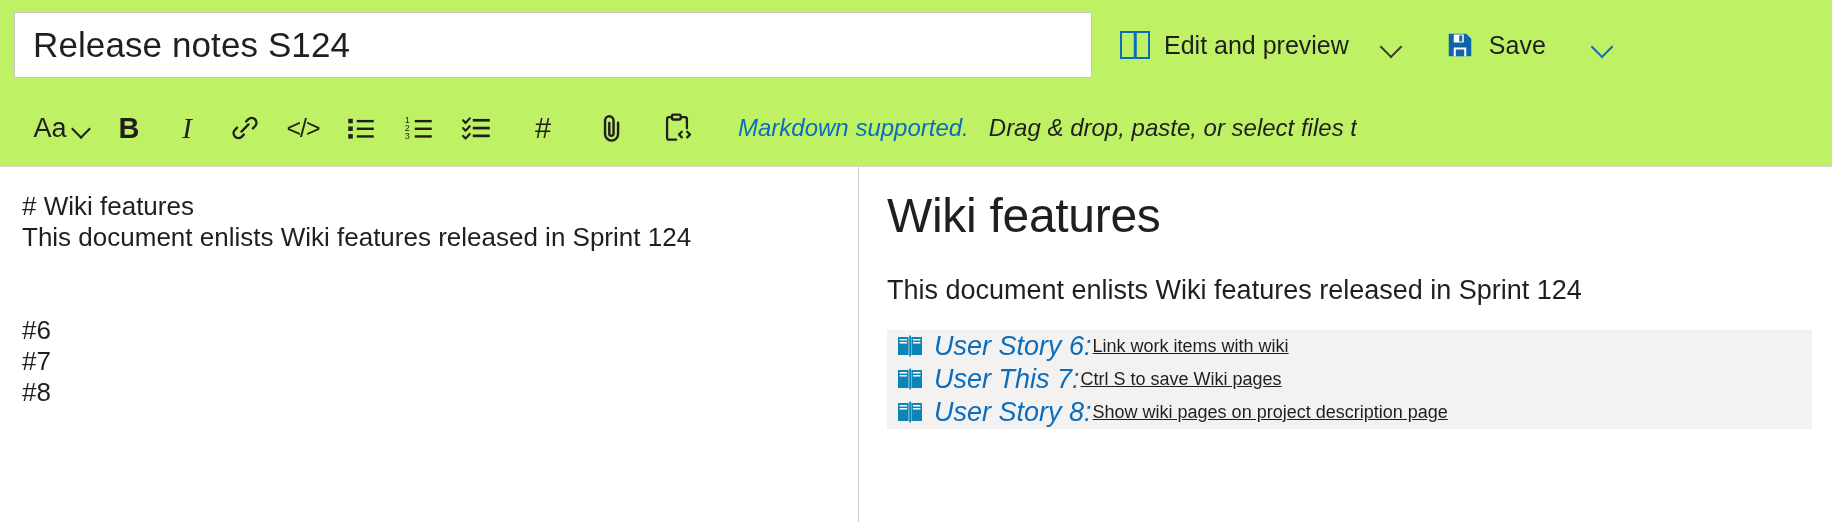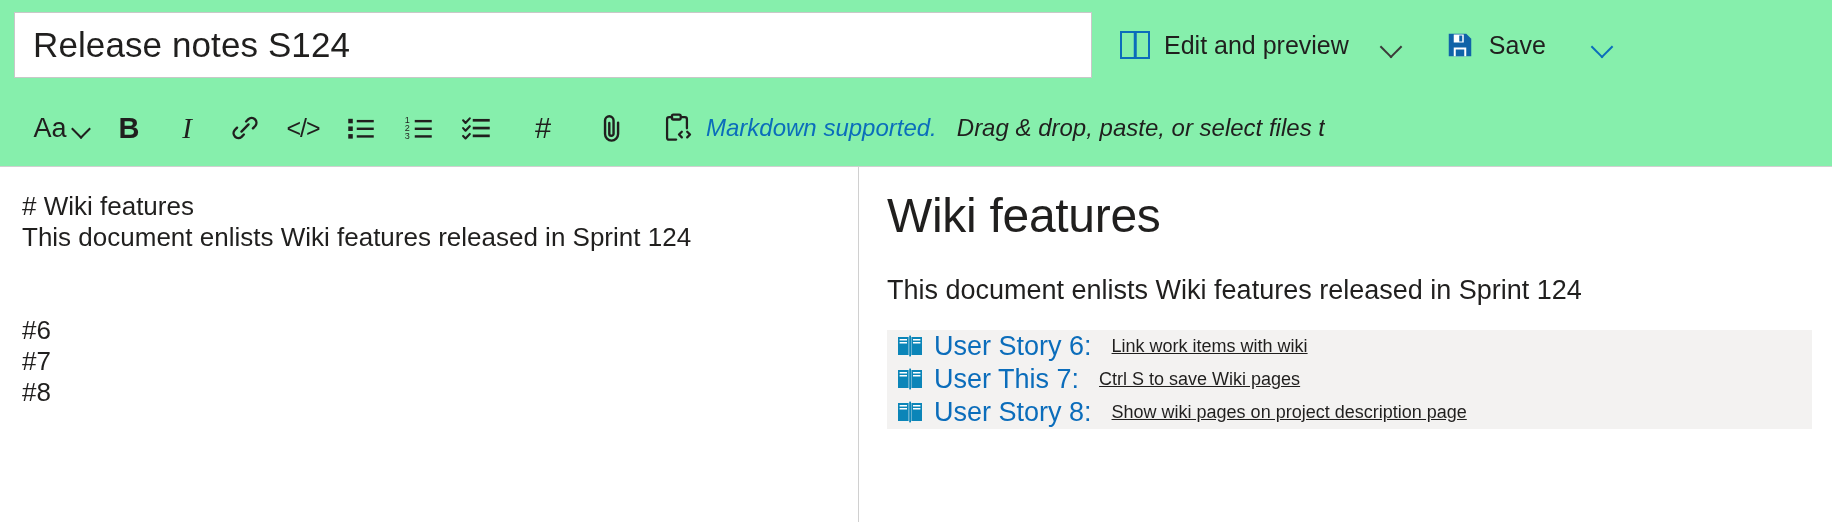--- a/index.html
+++ b/index.html
@@ -6,21 +6,21 @@
   html, body {
     margin: 0; padding: 0;
     width: 1832px; height: 522px;
     background: #ffffff;
     font-family: "Liberation Sans", sans-serif;
     overflow: hidden;
   }
   .app {
     position: relative;
     width: 1832px; height: 522px;
-    background: #86efac;
+    background: #bef264;
   }
 
   
   .title-row {
     position: absolute;
     left: 0; top: 0;
     width: 1832px; height: 90px;
     display: flex;
     align-items: center;
   }
@@ -165,20 +165,21 @@
     color: #201f1e;
     display: flex;
     align-items: baseline;
     overflow: hidden;
   }
   .markdown-note .md-link {
     color: #0b6dbb;
     text-decoration: none;
     cursor: pointer;
     font-style: italic;
+    margin-left: 32px;
   }
   .markdown-note .md-rest {
     color: #201f1e;
     margin-left: 20px;
     font-style: italic;
   }
 
   
   .panes {
     position: absolute;
@@ -246,21 +247,22 @@
   }
   .wi-icon {
     width: 26px; height: 22px;
     flex: 0 0 auto;
     margin-right: 11px;
   }
   .wi-icon svg { display: block; }
   .wi-id {
     font-size: 27px;
     color: #0b6dbb;
-    margin-right: 20px;
+    margin-right: 1px;
+    font-style: italic;
   }
   .wi-title {
     font-size: 18px;
     color: #201f1e;
     text-decoration: underline;
   }
 </style>
 </head>
 <body>
 

